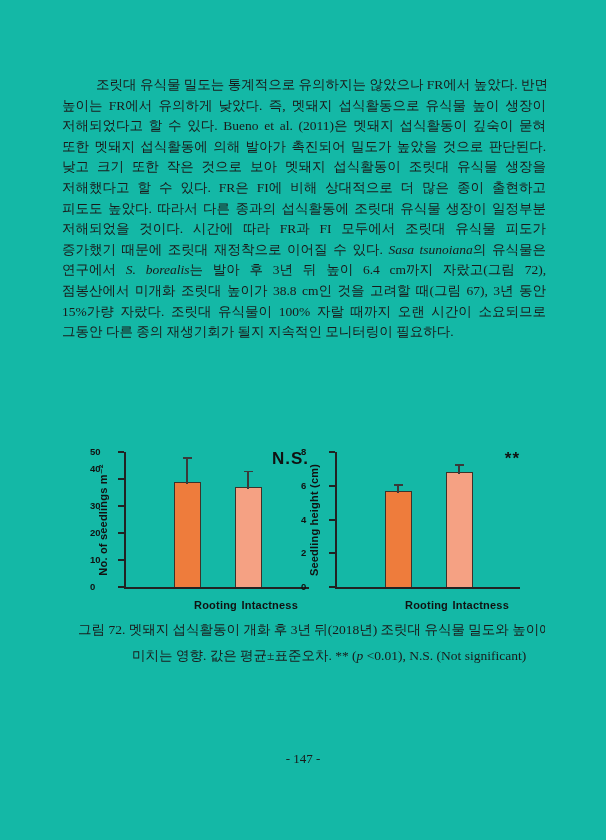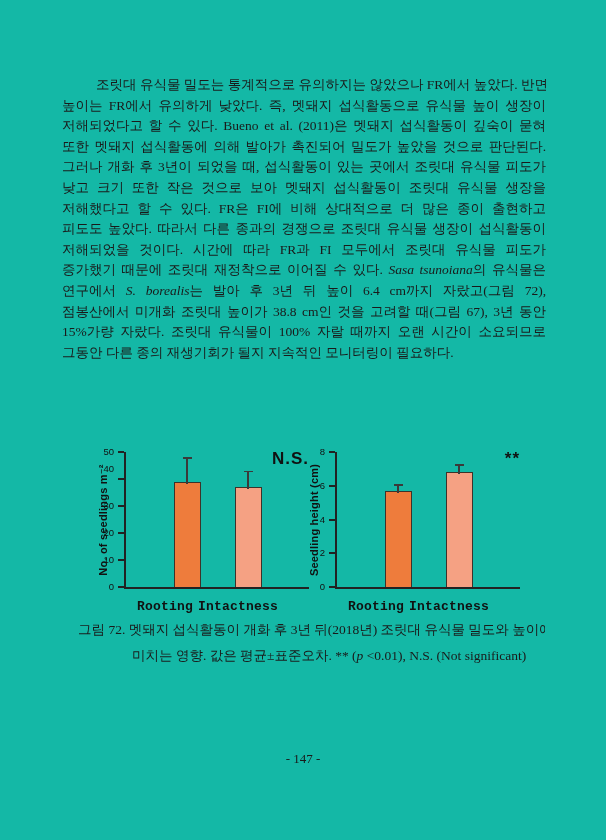--- a/index.html
+++ b/index.html
@@ -40,31 +40,31 @@
     text-align:center;font-size:11px;font-weight:bold;
     letter-spacing:0.2px;
   }
   .plot{
     position:absolute;left:29px;top:9px;width:183px;height:135px;
     border-left:2px solid #222;border-bottom:2px solid #222;
   }
   .ytick-mark{position:absolute;left:-8px;width:6px;height:2px;background:#222;}
   .ytick-label{
     position:absolute;left:-36px;width:24px;height:12px;line-height:12px;
-    text-align:right;font-size:9.5px;font-weight:normal;
+    text-align:left;font-size:9.5px;font-weight:bold;
   }
   .bar{
     position:absolute;bottom:0;box-sizing:border-box;
     border:1.4px solid #3d332a;border-bottom:none;
   }
   .errline{position:absolute;width:1.5px;background:#3a3a3a;}
   .errcap{position:absolute;width:9px;height:1.5px;background:#3a3a3a;}
   .cat-label{
-    position:absolute;width:100px;text-align:left;
-    font-size:13px;font-weight:bold;letter-spacing:0.2px;font-family:Liberation Mono, monospace;
+    position:absolute;width:100px;text-align:right;
+    font-size:11px;font-weight:bold;letter-spacing:0.2px;
   }
   .sig{
     position:absolute;top:-3px;left:0;width:100%;text-align:right;
     font-size:17px;font-weight:bold;letter-spacing:1px;
   }
 
   
   #caption{
     position:absolute;left:78px;top:617px;width:467px;
   }
@@ -84,24 +84,23 @@
 </head>
 <body>
 
 <div id="page">
 
   <div id="body-text">
       <div class="bline indent"><span>조릿대 유식물 밀도는 통계적으로 유의하지는 않았으나 FR에서 높았다. 반면</span></div>
       <div class="bline"><span>높이는 FR에서 유의하게 낮았다. 즉, 멧돼지 섭식활동으로 유식물 높이 생장이</span></div>
       <div class="bline"><span>저해되었다고 할 수 있다. Bueno et al. (2011)은 멧돼지 섭식활동이 깊숙이 묻혀</span></div>
       <div class="bline"><span>또한 멧돼지 섭식활동에 의해 발아가 촉진되어 밀도가 높았을 것으로 판단된다.</span></div>
-      <div class="bline"><span>그러나 개화 후 3년이 되었을 때, 섭식활동이 있는 곳에서 조릿대 유식물 피도가</span></div>
       <div class="bline"><span>낮고 크기 또한 작은 것으로 보아 멧돼지 섭식활동이 조릿대 유식물 생장을</span></div>
       <div class="bline"><span>저해했다고 할 수 있다. FR은 FI에 비해 상대적으로 더 많은 종이 출현하고</span></div>
-      <div class="bline"><span>피도도 높았다. 따라서 다른 종과의 경쟁으로 조릿대 유식물 생장이 섭식활동이</span></div>
+      <div class="bline"><span>피도도 높았다. 따라서 다른 종과의 섭식활동에 조릿대 유식물 생장이 일정부분</span></div>
       <div class="bline"><span>저해되었을 것이다. 시간에 따라 FR과 FI 모두에서 조릿대 유식물 피도가</span></div>
       <div class="bline"><span>증가했기 때문에 조릿대 재정착으로 이어질 수 있다. </span><span class="it">Sasa tsunoiana</span><span>의 유식물은</span></div>
       <div class="bline"><span>연구에서 </span><span class="it">S. borealis</span><span>는 발아 후 3년 뒤 높이 6.4 cm까지 자랐고(그림 72),</span></div>
       <div class="bline"><span>점봉산에서 미개화 조릿대 높이가 38.8 cm인 것을 고려할 때(그림 67), 3년 동안</span></div>
       <div class="bline"><span>15%가량 자랐다. 조릿대 유식물이 100% 자랄 때까지 오랜 시간이 소요되므로</span></div>
       <div class="bline last"><span>그동안 다른 종의 재생기회가 될지 지속적인 모니터링이 필요하다.</span></div>
     </div>
 
   <div class="chart" id="chart-left">
     <div class="ylabel">No. of seedlings m⁻²</div>

